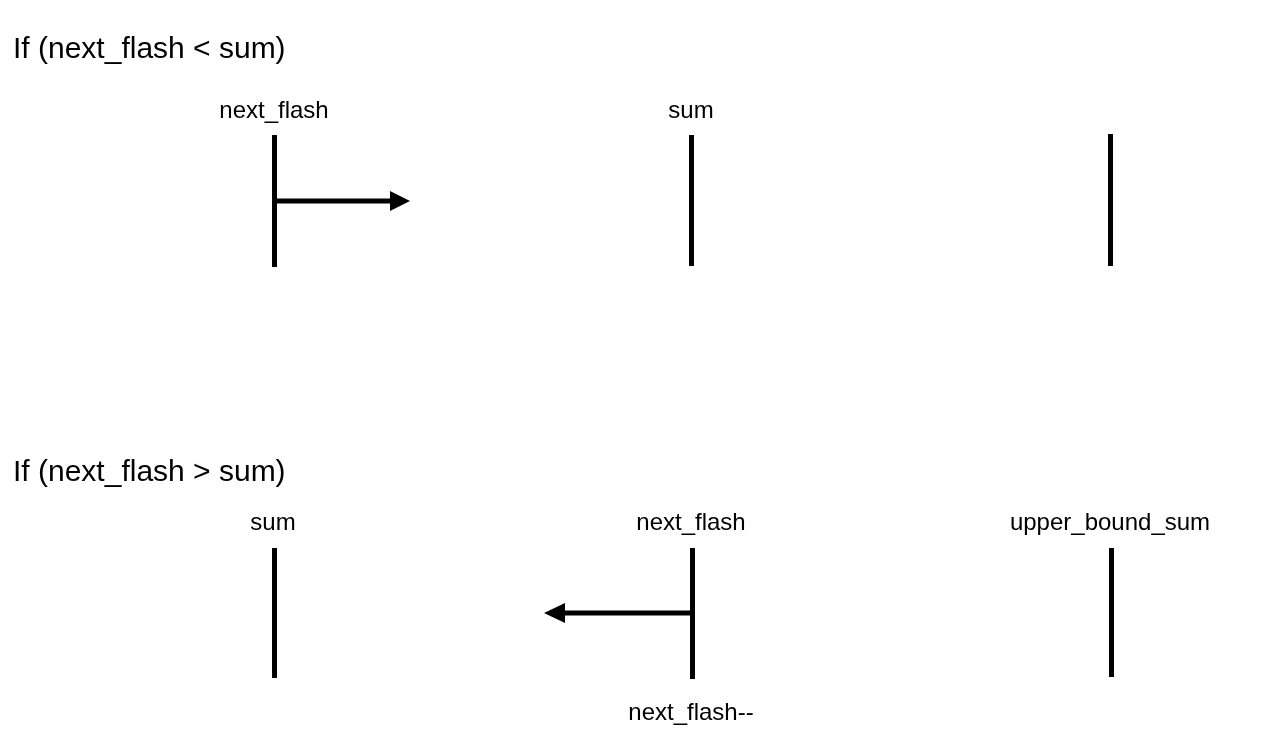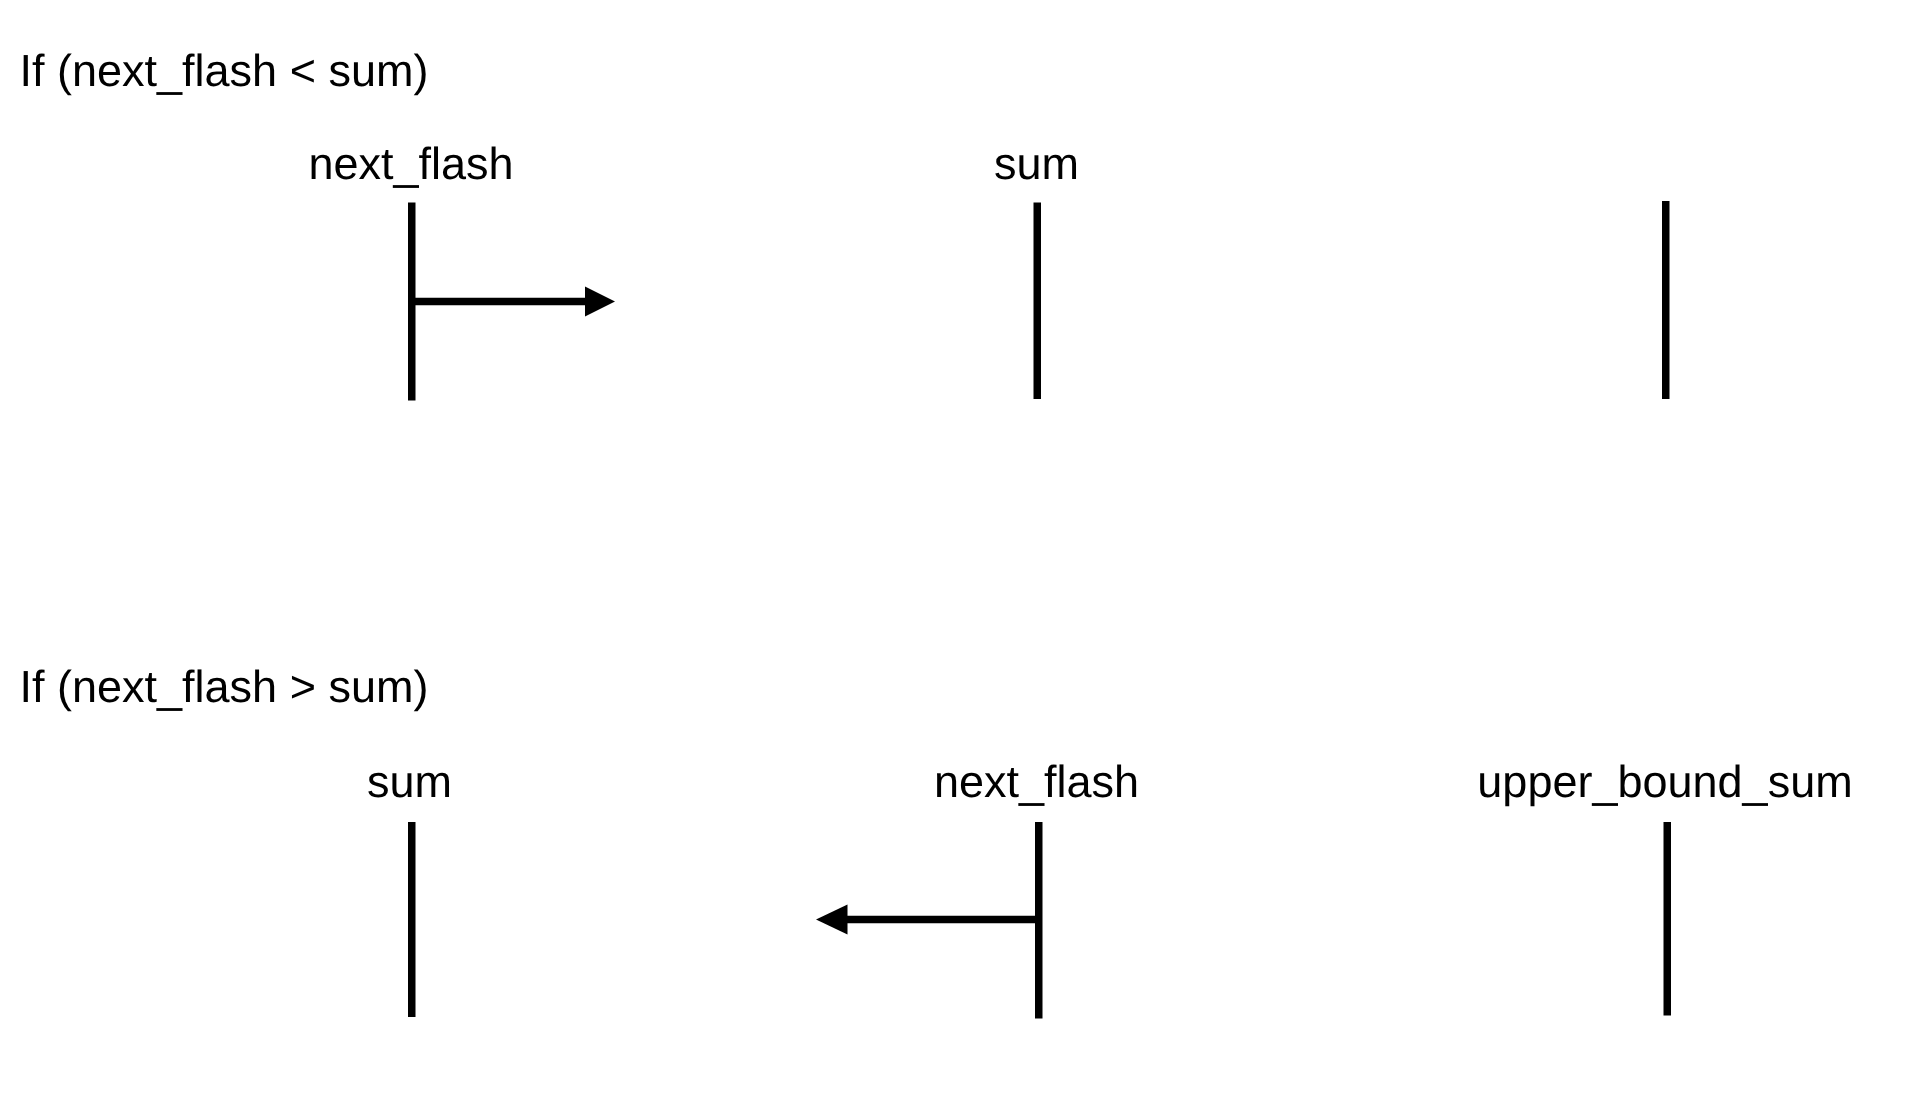--- a/index.html
+++ b/index.html
@@ -20,21 +20,21 @@
   .condition {
     position: absolute;
     font-size: 30px;
     line-height: 36px;
     white-space: nowrap;
     color: #000000;
   }
   .lane-label {
     position: absolute;
     transform: translateX(-50%);
-    font-size: 30px;
+    font-size: 24px;
     line-height: 36px;
     white-space: nowrap;
     color: #000000;
   }
   .vline {
     position: absolute;
     width: 5px;
     background: #000000;
   }
   .arrow {
@@ -55,29 +55,30 @@
   <div class="vline" style="left:272px; top:111px; height:132px;"></div>
   <div class="vline" style="left:689px; top:111px; height:131px;"></div>
   <div class="vline" style="left:1108px; top:110px; height:132px;"></div>
 
   <svg class="arrow" style="left:274px; top:165px;" width="140" height="24" viewBox="0 0 140 24">
     <path d="M0 12 H118" stroke="#000000" stroke-width="5" fill="none"></path>
     <polygon points="116,2 136,12 116,22" fill="#000000"></polygon>
   </svg>
 
 
-  <div class="condition" style="left:13px; top:417px;">If (next_flash &gt; sum)</div>
+  <div class="condition" style="left:13px; top:429px;">If (next_flash &gt; sum)</div>
 
   <div class="lane-label" style="left:273px; top:480px;">sum</div>
   <div class="lane-label" style="left:691px; top:480px;">next_flash</div>
   <div class="lane-label" style="left:1110px; top:480px;text-align:right;">upper_bound_sum</div>
 
   <div class="vline" style="left:272px; top:524px; height:130px;"></div>
   <div class="vline" style="left:690px; top:524px; height:131px;"></div>
   <div class="vline" style="left:1109px; top:524px; height:129px;"></div>
 
   <svg class="arrow" style="left:543px; top:577px;" width="150" height="24" viewBox="0 0 150 24">
     <path d="M150 12 H20" stroke="#000000" stroke-width="5" fill="none"></path>
     <polygon points="22,2 1,12 22,22" fill="#000000"></polygon>
   </svg>
 
+  <div class="lane-label" style="left:691px; top:670px;">next_flash--</div>
 
 </div>
 
 </body></html>

